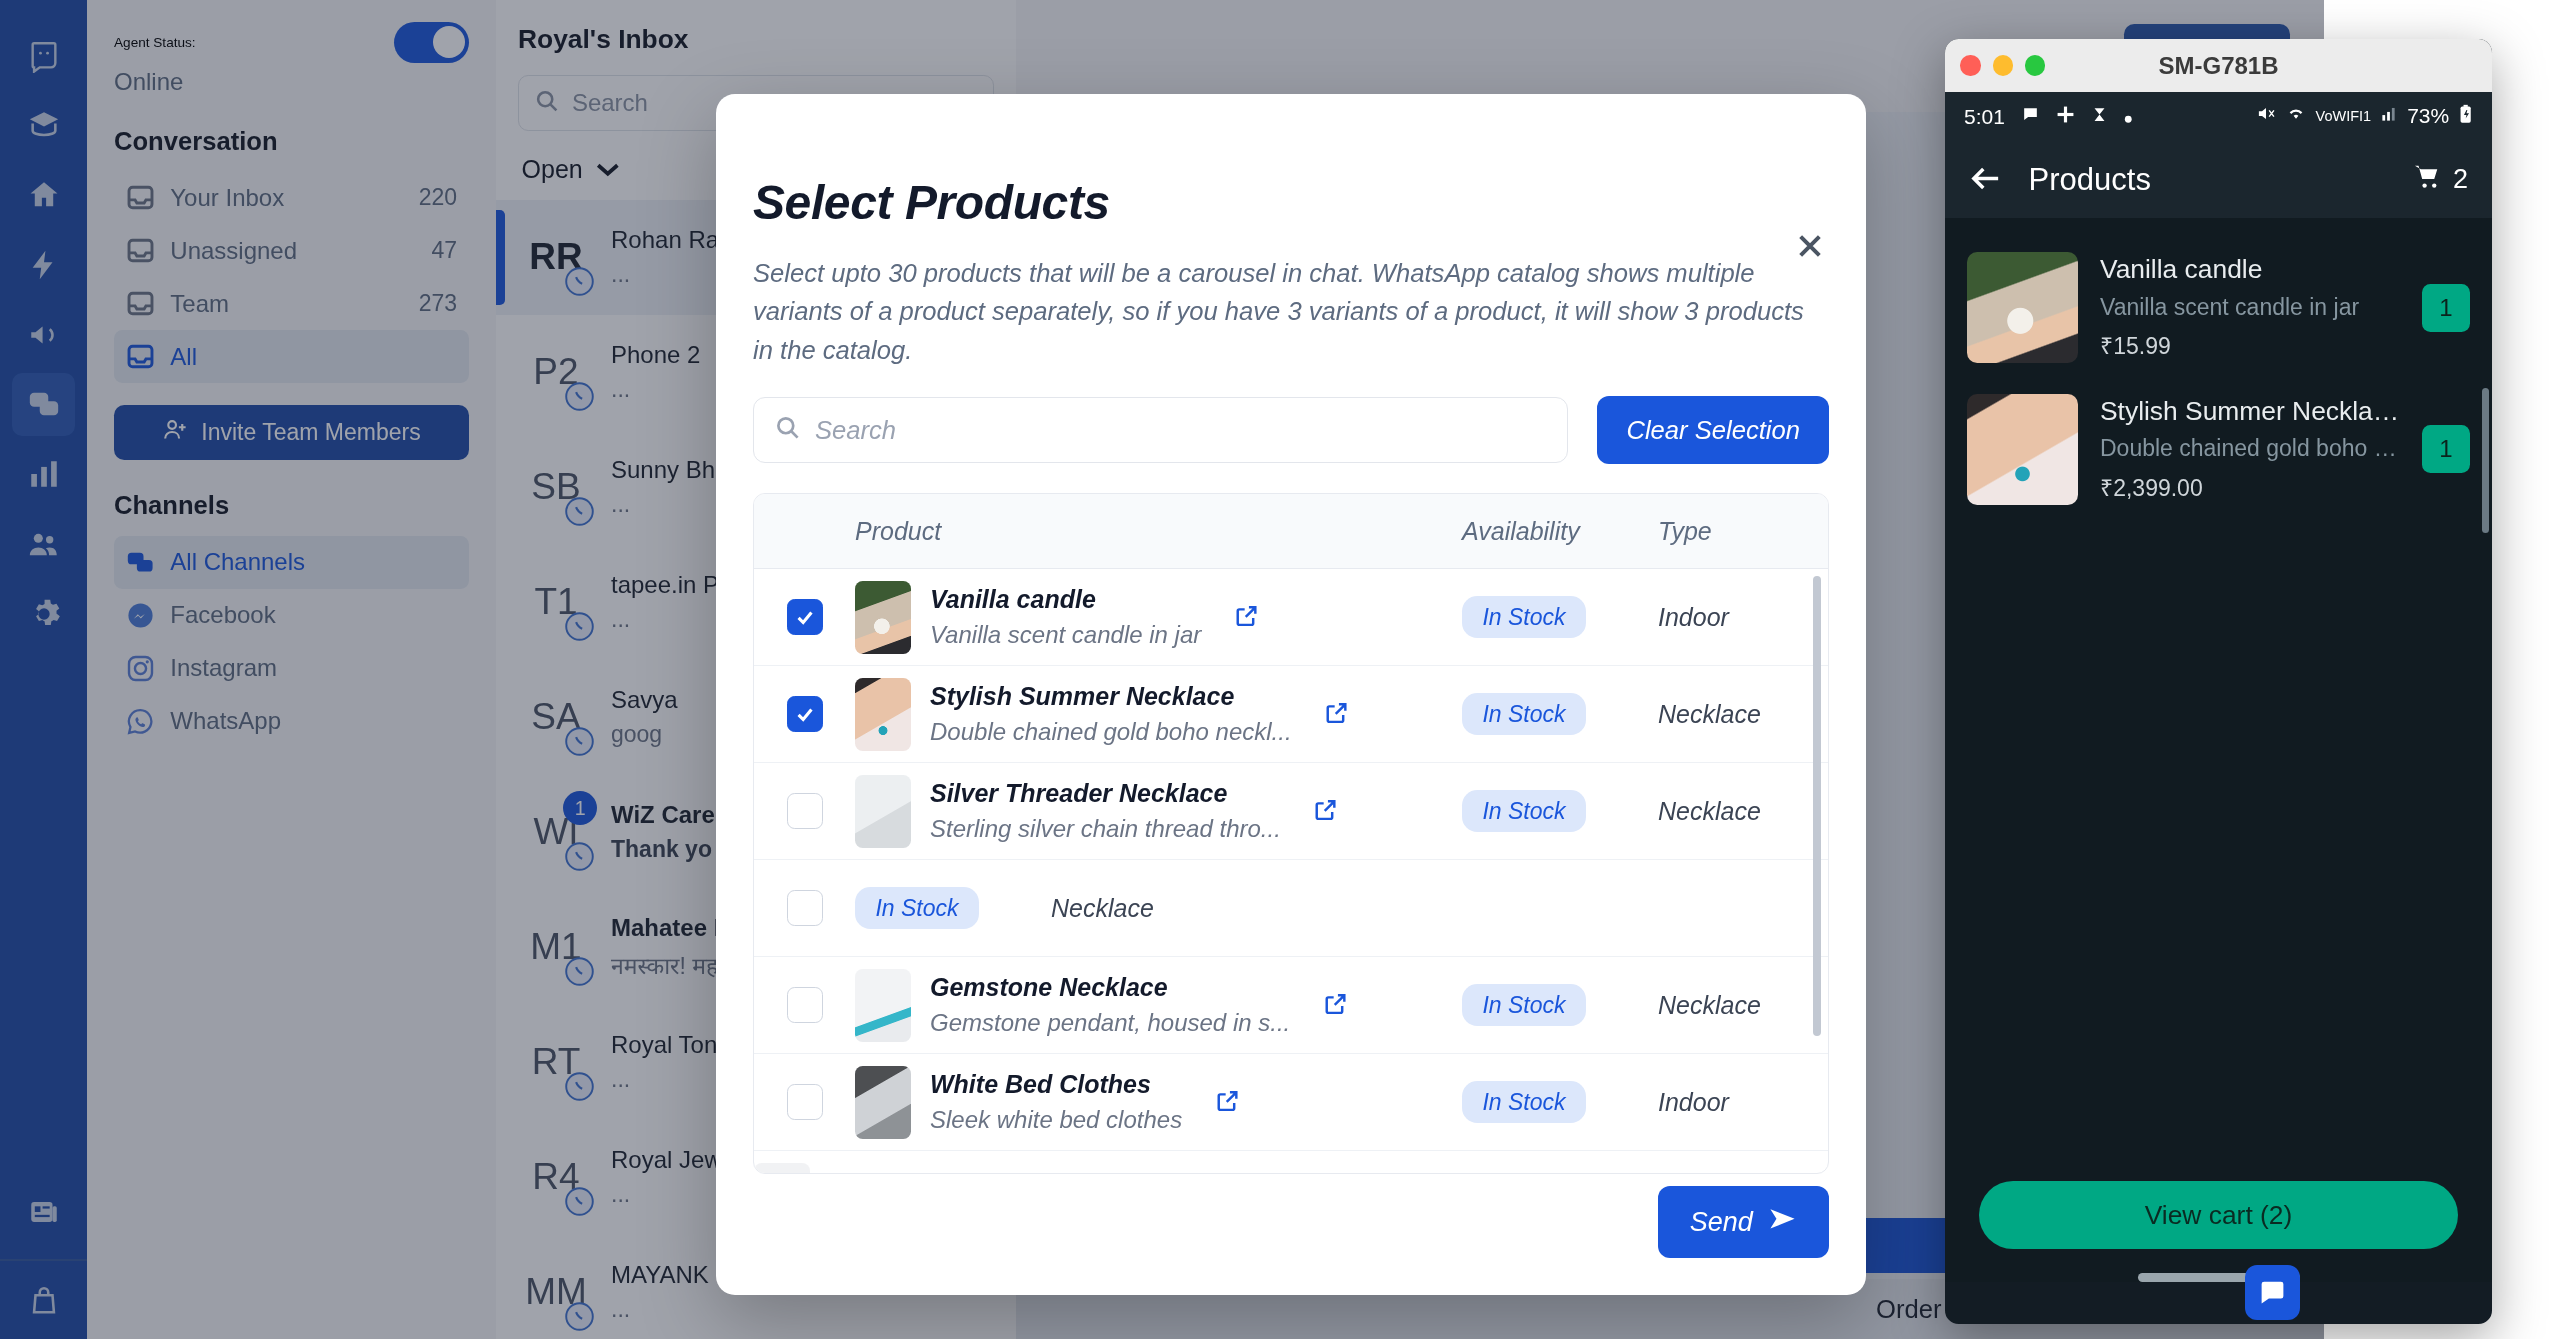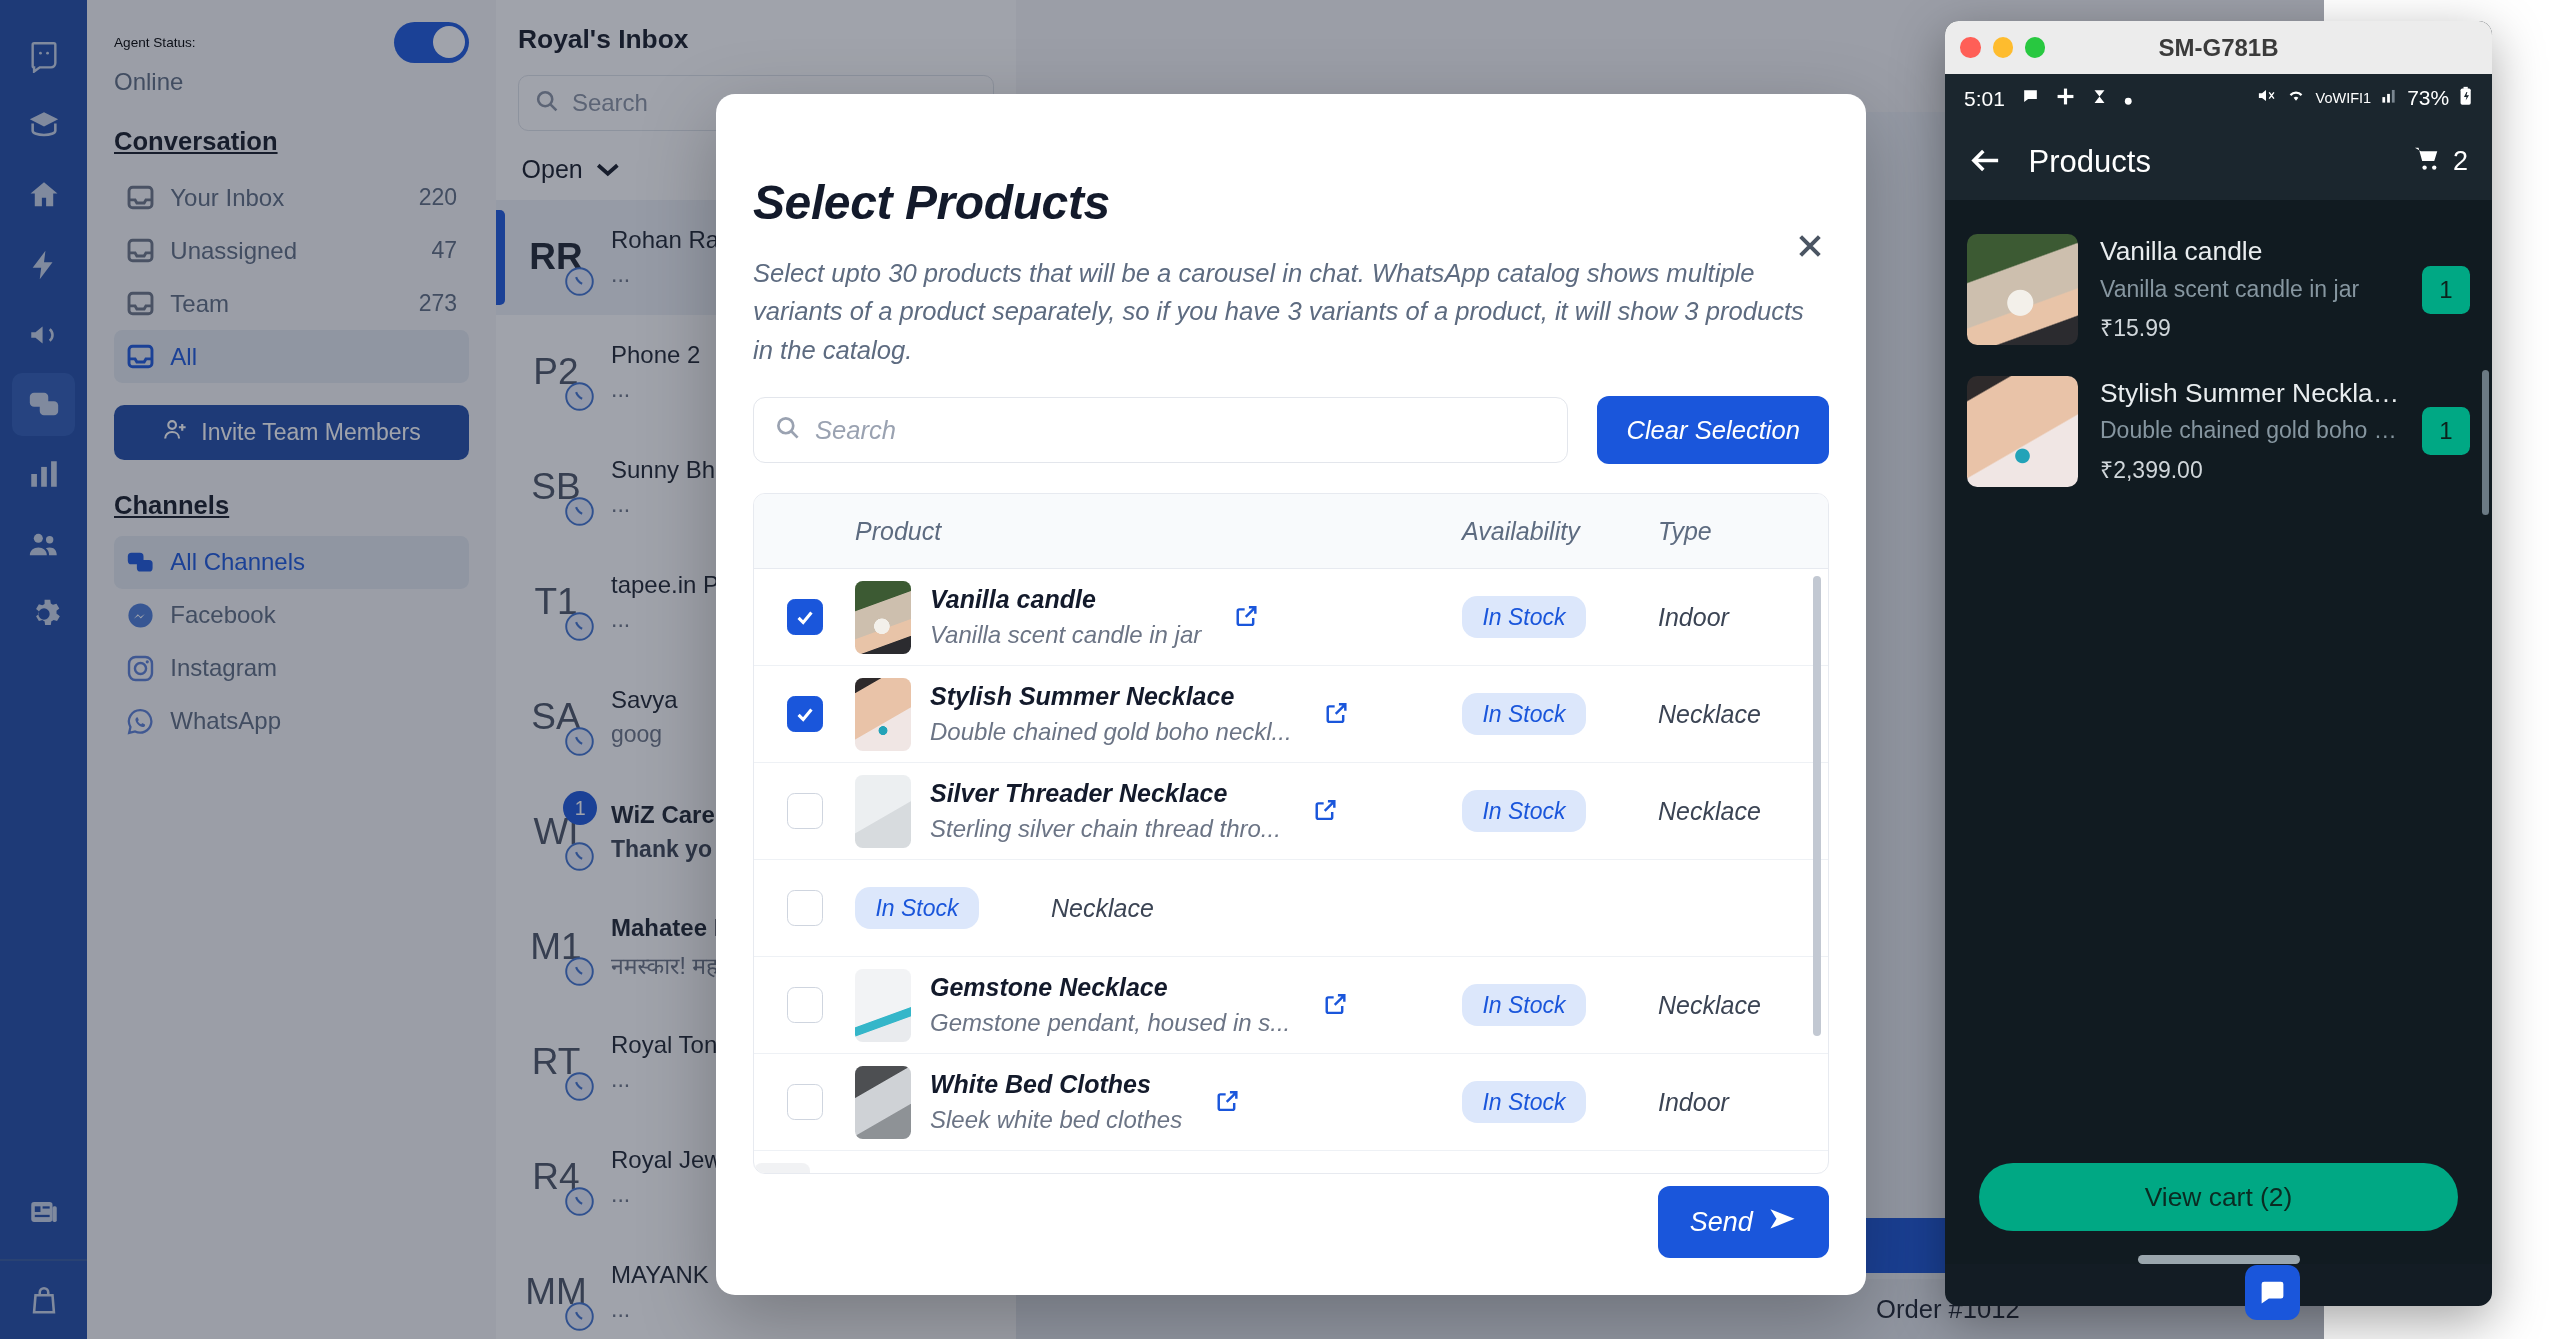--- a/index.html
+++ b/index.html
@@ -39,21 +39,21 @@
   .agent-row { display:flex; align-items:center; justify-content:space-between; }
   .toggle {
     width: 75px; height: 41px; border-radius: 22px; background:#1a56db;
     position: relative; flex:none;
   }
   .toggle .knob {
     position:absolute; top:4.3px; right:4.3px; width:32px; height:32px;
     border-radius:50%; background:#fff;
   }
   .agent-sub { font-size: 24px; color:#5d6b80; margin-top: 5.1px; }
-  .sec-title { font-size: 25.6px; font-weight:bold; color:#131925; margin: 31px 0 15.3px 0; text-decoration: underline; }
+  .sec-title { font-size: 25.6px; font-weight:bold; color:#131925; margin: 31px 0 15.3px 0; }
   .nav-item {
     display:flex; align-items:center; height:53px; border-radius:8.5px;
     padding: 0 12px; color:#5d6b80; font-size:24px;
   }
   .nav-item.sel { background:#e3e8ef; color:#1a56db; }
   .nav-ico { width:29px; height:29px; margin-right:15.3px; flex:none; }
   .nav-ico svg { width:29px; height:29px; }
   .nav-count { margin-left:auto; font-size: 23px; color:#5d6b80; }
   .invite-btn {
     margin: 22px 0 0 0; height: 55px; border-radius: 10.2px; background:#1f4ba5;
@@ -196,21 +196,21 @@
   }
   .modal-foot { margin-top:auto; padding: 0 37px 37px 0; display:flex; justify-content:flex-end; }
   .send-btn {
     height: 72px; border-radius:12px; background:#1a56db; color:#fff; font-size:27px;
     display:flex; align-items:center; gap:15.3px; padding: 0 32px;
   }
   .send-btn svg { width:29px; height:25.6px; fill:#fff; }
 
   
   .phone {
-    position:absolute; left: 1945px; top: 21px; width: 547px; height: 1285px;
+    position:absolute; left: 1945px; top: 39px; width: 547px; height: 1285px;
     border-radius: 13.6px; overflow:hidden; box-shadow: 0 15.3px 51px rgba(0,0,0,.35);
     background:#131c24;
   }
   .phone-bar {
     height: 53px; background:#ececec; display:flex; align-items:center;
     padding-left: 15.3px; position:relative;
   }
   .dot { width:20.4px; height:20.4px; border-radius:50%; margin-right:12px; }
   .dot.r { background:#ff5f57; } .dot.y { background:#febc2e; } .dot.g { background:#28c840; }
   .phone-name {

